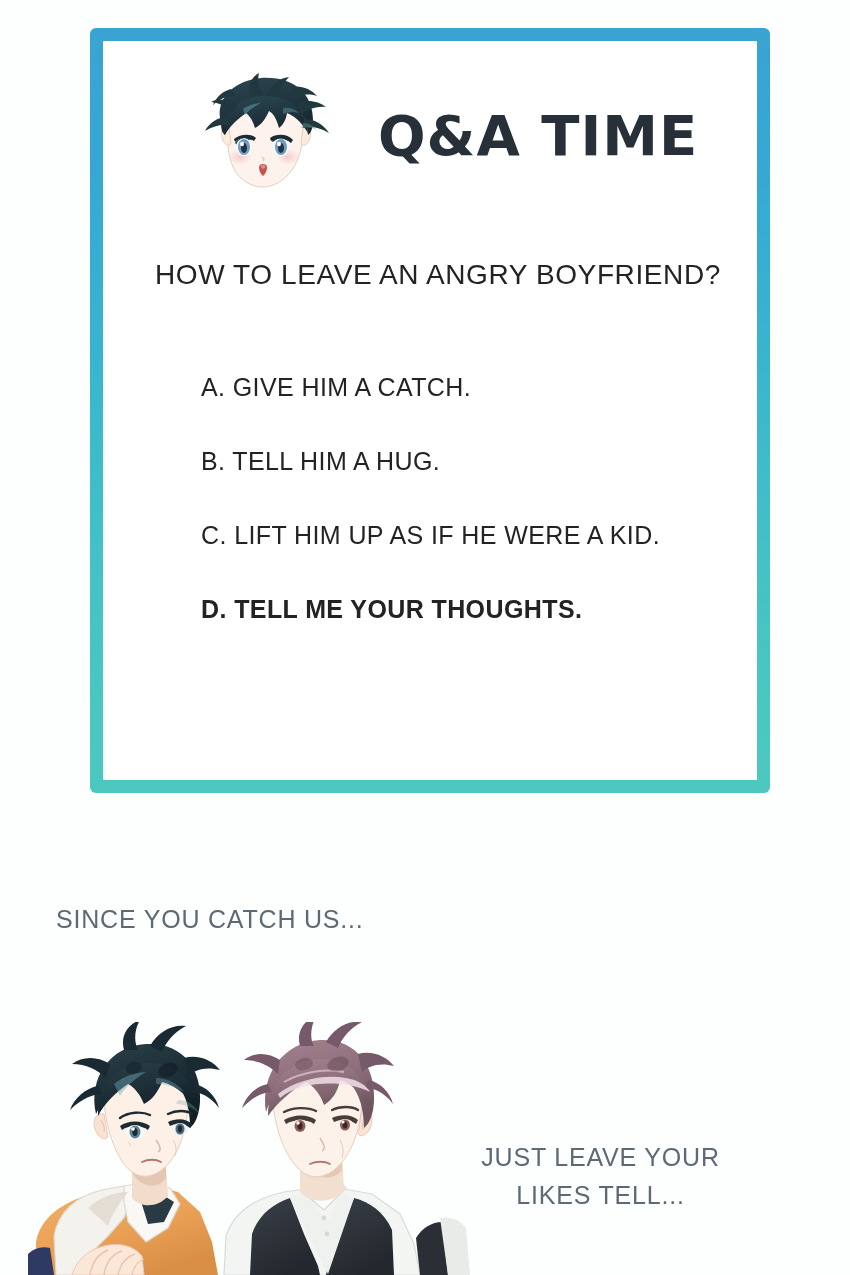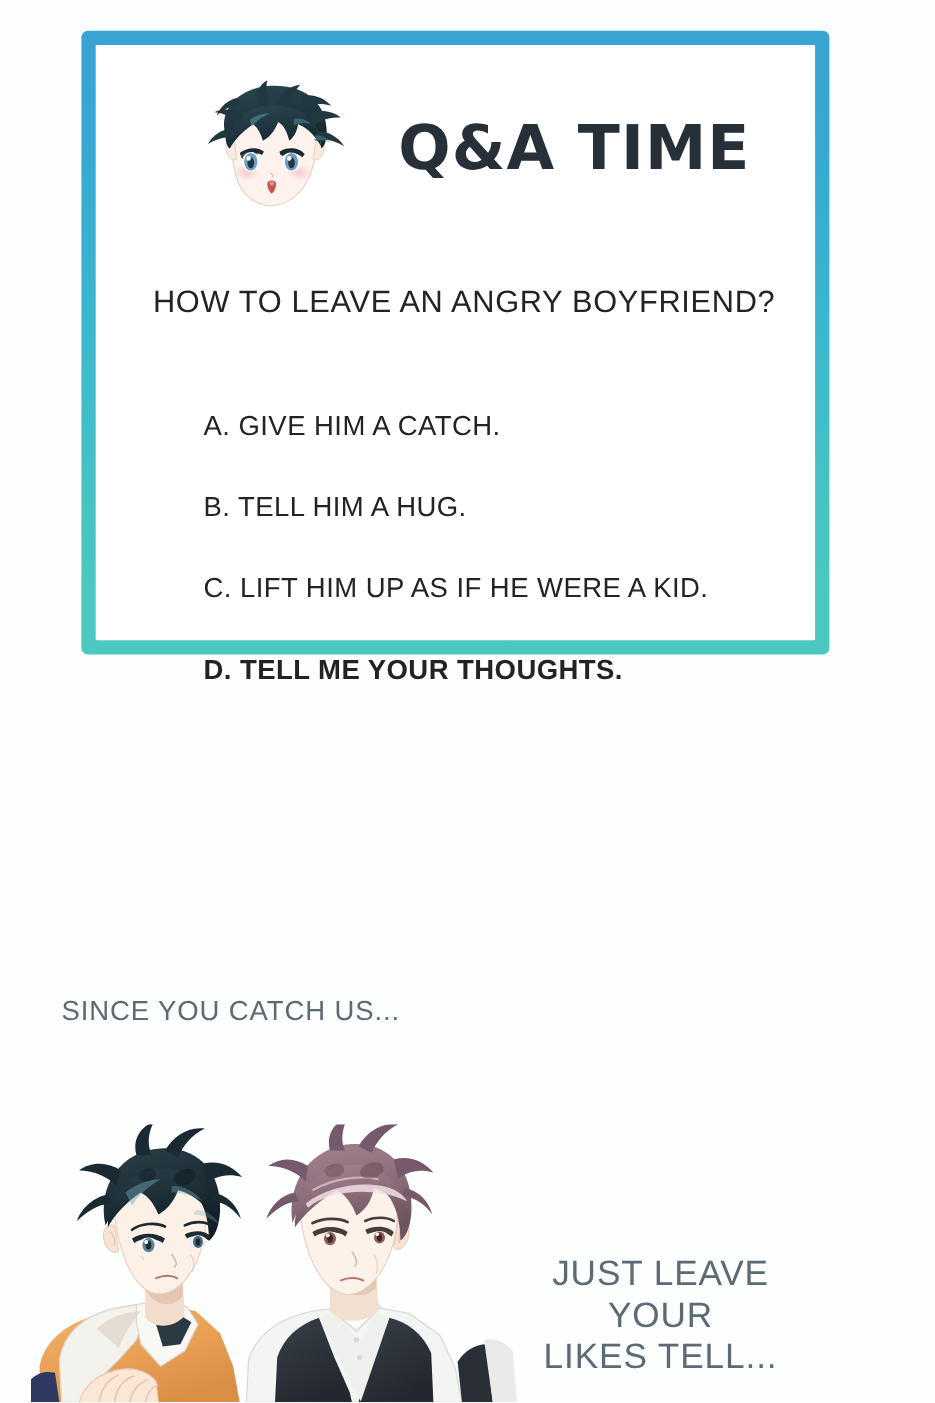--- a/index.html
+++ b/index.html
@@ -15,24 +15,24 @@
     position: relative;
     width: 850px;
     height: 1275px;
     background: #fdfefe;
     overflow: hidden;
   }
 
   
   .qa-card {
     position: absolute;
-    left: 74px;
+    left: 90px;
     top: 28px;
     width: 680px;
-    height: 567px;
+    height: 765px;
     box-sizing: border-box;
     border-radius: 6px;
     padding: 13px;
     background: linear-gradient(180deg,
         #3aa3d2 0%,
         #36a8d3 18%,
         #39b4cf 42%,
         #43c1c6 68%,
         #4ac7c0 88%,
         #4cc8bf 100%);
@@ -113,21 +113,21 @@
     font-size: 25px;
     letter-spacing: 0.8px;
     color: #5b6a74;
     white-space: nowrap;
   }
   .caption-right {
     position: absolute;
     left: 478px;
     top: 1138px;
     font-family: "Liberation Sans", sans-serif;
-    font-size: 32px;
+    font-size: 25px;
     line-height: 38px;
     letter-spacing: 0.8px;
     color: #5b6a74;
     text-align: center;
     width: 245px;
   }
 
   
   .couple-art {
     position: absolute;

